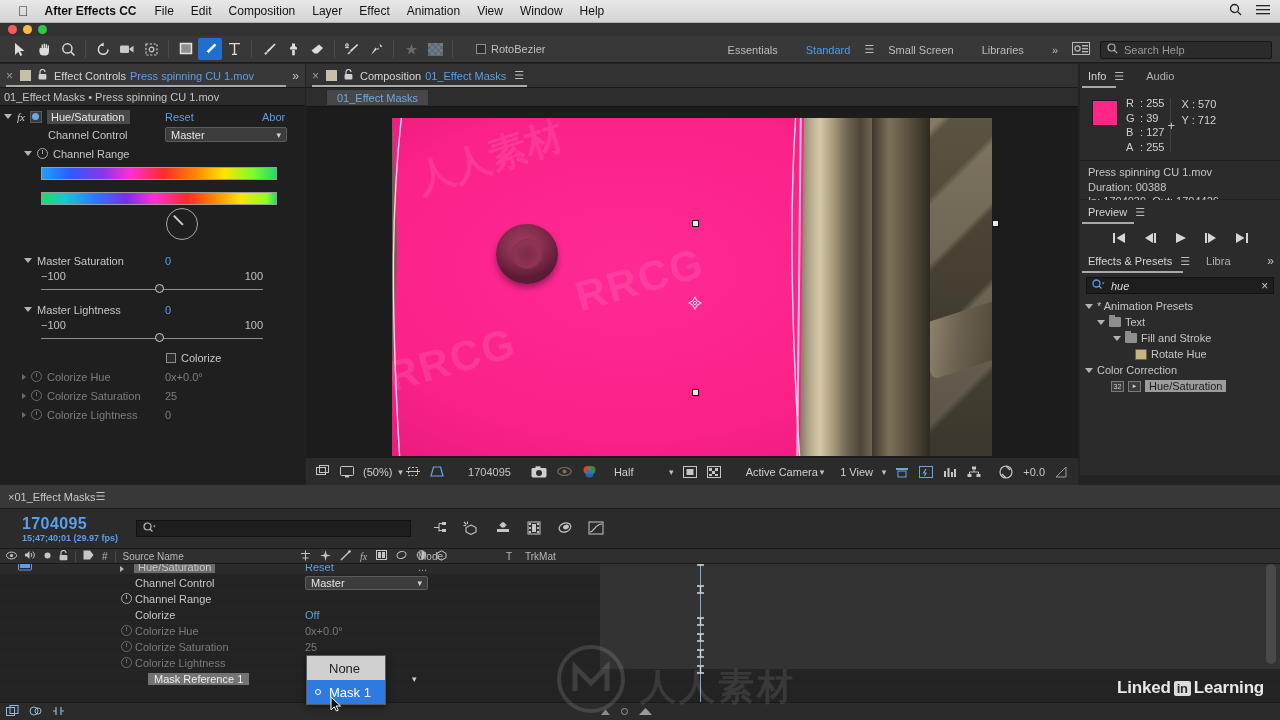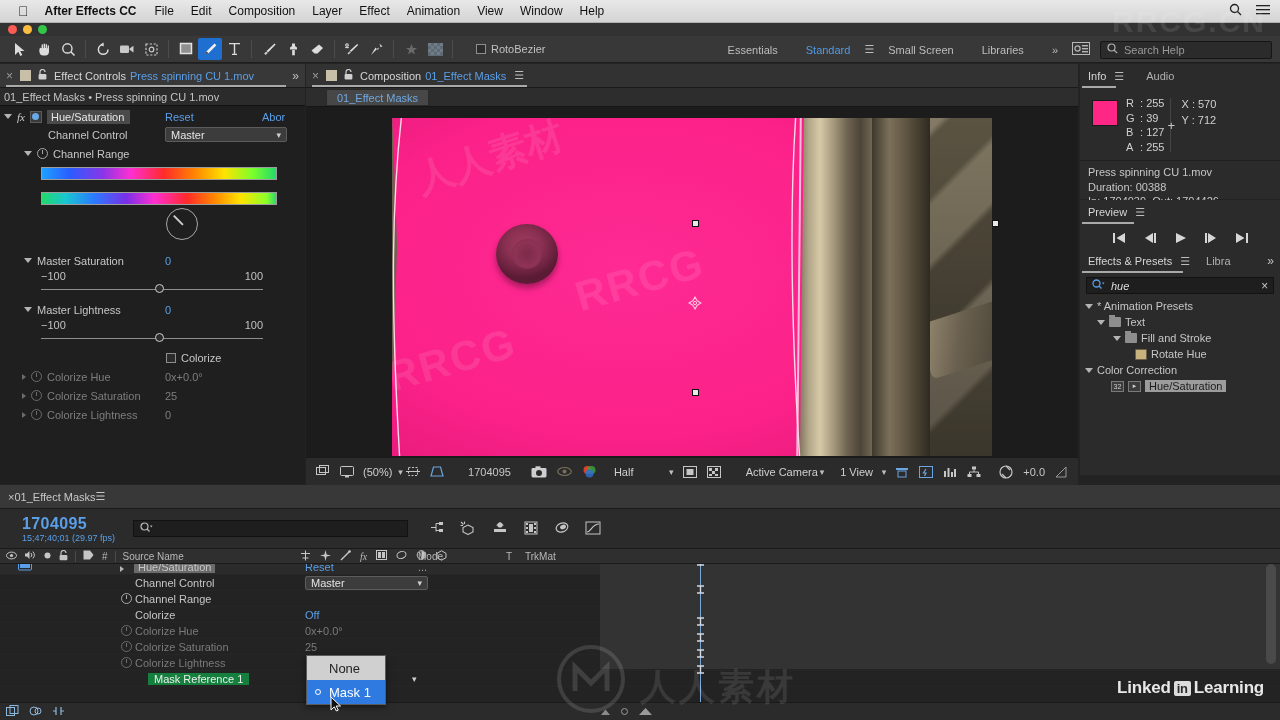--- a/index.html
+++ b/index.html
@@ -192,21 +192,21 @@
   .presicon { width: 12px; height: 11px; background: #c9b37c; border: 1px solid #6e6048; border-radius: 1px; }
   .fxbadge { width: 13px; height: 11px; background: #3c3c3c; border: 1px solid #7a7a7a; font-size: 7px; color: #cfcfcf; display:flex; align-items:center; justify-content:center; }
   .hl { background: #9c9c9c; color: #1c1c1c; padding: 0 4px; }
 
   
   #timeline { left: 0; top: 485px; width: 1280px; height: 235px; background: #232323; border: none; }
   .tl-tab { height: 24px; background: #383838; display: flex; align-items: center; padding-left: 8px; border-bottom: 1px solid #1a1a1a; }
   .tl-head { height: 40px; background: #2b2b2b; display: flex; align-items: center; position: relative; border-bottom: 1px solid #1a1a1a; }
   .tc { margin-left: 22px; }
   .tc .big { color: #5b9fe8; font-size: 16px; font-weight: bold; letter-spacing: .4px; }
-  .tc .small { color: #5b9fe8; font-size: 9px; }
+  .tc .small { color: #5b9fe8; font-size: 9px; font-weight: bold; }
   .tl-search { margin-left: 18px; width: 275px; height: 17px; background: #1e1e1e; border: 1px solid #121212; display: flex; align-items: center; padding-left: 6px; gap: 5px; }
   .tl-icons { display: flex; align-items: center; gap: 15px; margin-left: 22px; color: #cfcfcf; }
   .tl-colhdr { height: 15px; background: #2f2f2f; display: flex; align-items: center; font-size: 10px; color: #b8b8b8; border-bottom: 1px solid #1a1a1a; }
   .tl-colhdr .c { display: flex; align-items: center; }
   .lrow { height: 16px; display: flex; align-items: center; position: relative; font-size: 11px; border-bottom: 1px solid #262626; }
   .lrow.alt { background: #2b2b2b; }
   .lname { color: #c6c6c6; }
   .lname.dim { color: #7a7a7a; }
   .lval { position: absolute; left: 305px; color: #5b9fe8; }
   .lval.dim { color: #7a7a7a; }
@@ -219,21 +219,21 @@
   
   .ddmenu { position: absolute; left: 306px; top: 655px; width: 80px; background: #d0d0d0; border: 1px solid #5a5a5a; box-shadow: 0 2px 6px rgba(0,0,0,.5); z-index: 50; }
   .ddmenu .it { height: 24px; display: flex; align-items: center; padding-left: 22px; font-size: 13px; color: #222; }
   .ddmenu .it.sel { background: #2f7ae0; color: #fff; }
   .ddmenu .it.sel .bullet { position: absolute; left: 8px; width: 6px; height: 6px; border: 1px solid #fff; border-radius: 50%; }
   .cursor { position: absolute; left: 330px; top: 696px; z-index: 60; }
 
   .wm { position: absolute; color: rgba(255,255,255,0.10); font-weight: bold; pointer-events: none; user-select: none; }
   .linkedin { position: absolute; right: 16px; bottom: 22px; color: #e8e8e8; font-size: 17px; font-weight: bold; letter-spacing: -.2px; display: flex; align-items: center; gap: 3px; }
   .li-sq { background: #dcdcdc; color: #2b2b2b; font-size: 13px; padding: 0 3px; border-radius: 2px; font-weight: bold; }
-  .mask-ref-hl { background: #15803d; color: #ededed; padding: 0 6px; }
+  .mask-ref-hl { background: #737373; color: #ededed; padding: 0 6px; }
 </style>
 </head>
 <body>
 
 <div id="app">
 
   <div class="menubar">
     <span class="apple-logo"></span>
     <span class="appname">After Effects CC</span>
     <span class="mitem">File</span>
@@ -261,21 +261,20 @@
       </span>
     </span>
   </div>
 
   <div class="winbar">
     <span class="lights">
       <span class="light l-red"></span>
       <span class="light l-yellow"></span>
       <span class="light l-green"></span>
     </span>
-    <span class="wm" style="right:14px; top:-18px; font-size:30px; letter-spacing:2px;">RRCG.CN</span>
   </div>
 
   <div class="toolbar">
     <div style="width:8px"></div>
     <div class="tool">
       <svg width="13" height="15" viewBox="0 0 13 15">
           <path d="M1 1 L1 13 L4.3 9.8 L6.4 14 L8.3 13.1 L6.2 9 L10.5 9 Z" fill="#dcdcdc"></path>
         </svg>
     </div>
     <div class="tool">

